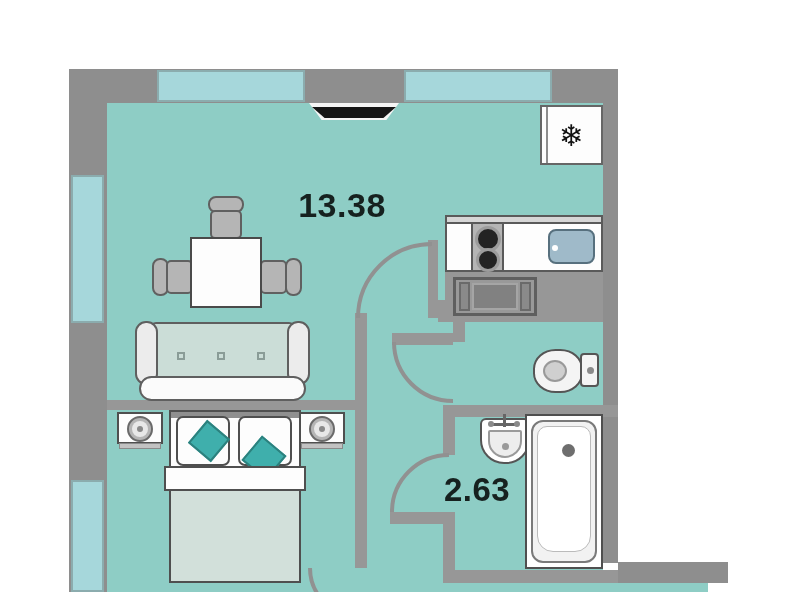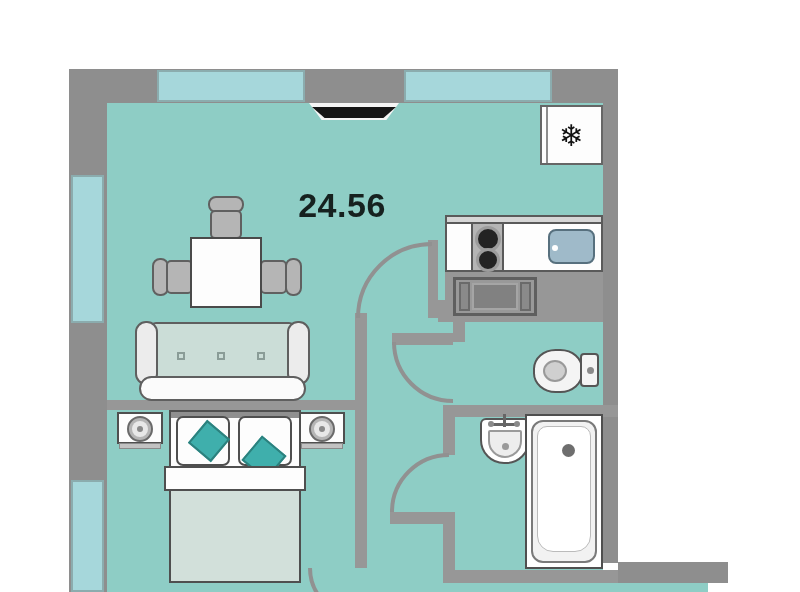--- a/index.html
+++ b/index.html
@@ -146,15 +146,16 @@
   <div class="abs furn" style="left:491px; top:423px; width:28px; height:3px; background:#666;"></div>
   <div class="abs furn dot" style="left:488px; top:421px; width:6px; height:6px; background:#8a8a8a;"></div>
   <div class="abs furn dot" style="left:514px; top:421px; width:6px; height:6px; background:#8a8a8a;"></div>
 
   <div class="abs furn" style="left:525px; top:414px; width:78px; height:155px; background:#ffffff; border:2px solid #4f4f4f;">
     <div class="abs" style="left:4px; top:4px; width:66px; height:143px; background:#f2f2f2; border:2px solid #7a7a7a; border-radius:12px;"></div>
     <div class="abs" style="left:10px; top:10px; width:54px; height:126px; background:#ffffff; border:1px solid #bbb; border-radius:10px 10px 16px 16px;"></div>
     <div class="abs dot" style="left:35px; top:28px; width:13px; height:13px; background:#6e6e6e;"></div>
   </div>
 
-  <div class="abs room-label" style="left:290px; top:186px; width:104px;">24.56</div>
+  <div class="abs room-label" style="left:290px; top:186px; width:104px;">13.38</div>
+  <div class="abs room-label" style="left:435px; top:471px; width:84px; font-size:33px;">2.63</div>
 
 </div>
 
 </body></html>

